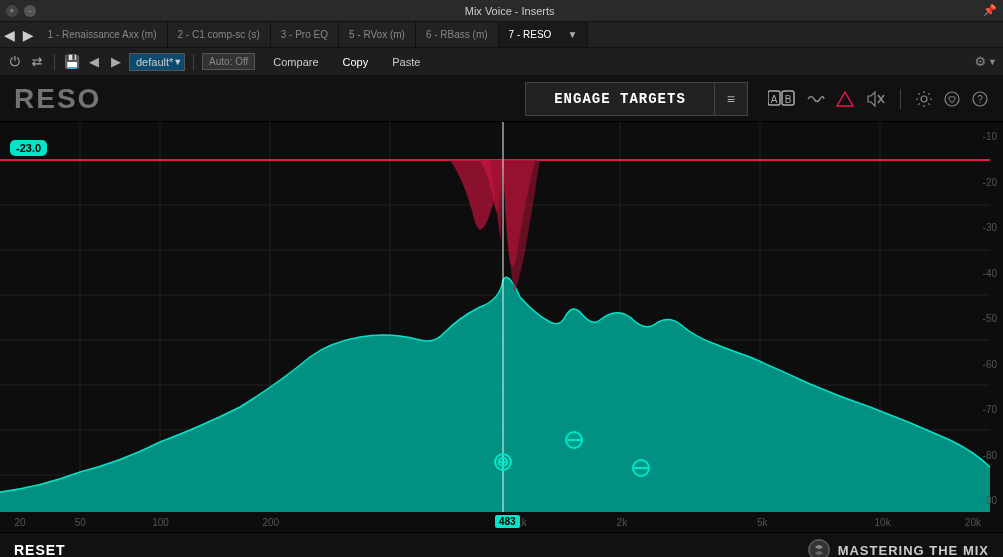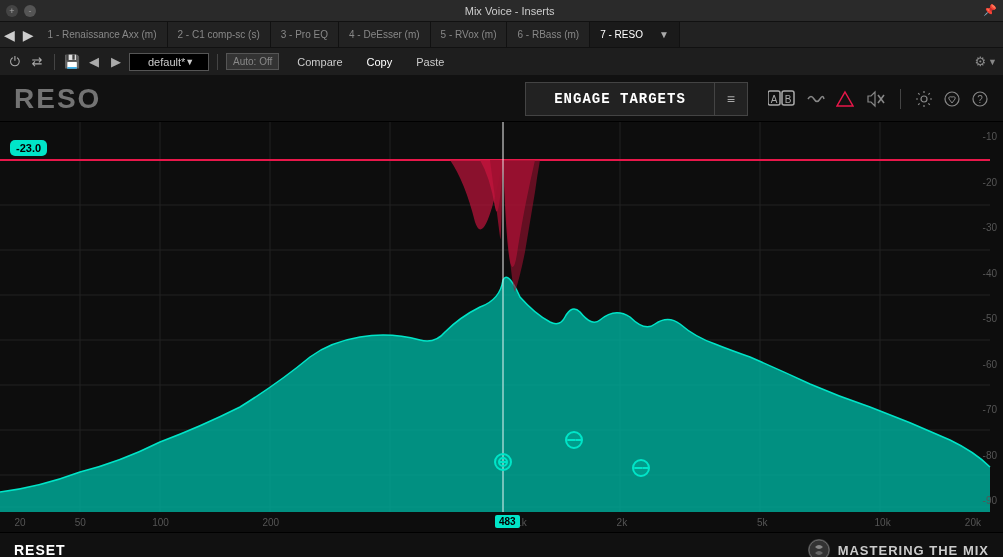--- a/index.html
+++ b/index.html
@@ -86,26 +86,26 @@
       border-bottom: 1px solid #111;
     }
     .toolbar-icon {
       width: 18px; height: 18px;
       display: flex; align-items: center; justify-content: center;
       color: #aaa;
       font-size: 13px;
       cursor: pointer;
     }
     #preset-name {
-      background: #000000;
+      background: #0c4a6e;
       border: 1px solid #555;
       color: #ccc;
       font-size: 11px;
-      padding: 2px 18px;
-      width: 80px;
+      padding: 2px 6px;
+      width: 56px;
       display: flex; align-items: center; justify-content: space-between;
       cursor: pointer;
     }
     .toolbar-sep { width: 1px; background: #444; height: 16px; margin: 0 4px; }
     .toolbar-btn {
       padding: 2px 10px;
       font-size: 11px;
       color: #ccc;
       background: transparent;
       border: none;
@@ -320,21 +320,20 @@
   <span id="title-text">Mix Voice - Inserts</span>
   <span id="pin-btn">📌</span>
 </div>
 
 <div id="tab-bar">
   <span class="tab-arrow">◀</span>
   <span class="tab-arrow">▶</span>
   <div class="tab">1 - Renaissance Axx (m)</div>
   <div class="tab">2 - C1 comp-sc (s)</div>
   <div class="tab">3 - Pro EQ</div>
-  <div class="tab">4 - DeEsser (m)</div>
   <div class="tab">5 - RVox (m)</div>
   <div class="tab">6 - RBass (m)</div>
   <div class="tab active" style="display:flex;align-items:center;gap:16px;">
     <span>7 - RESO</span>
     <span style="color:#aaa;font-size:10px;">▼</span>
   </div>
 </div>
 
 <div id="toolbar">
   <div class="toolbar-icon">⏻</div>

